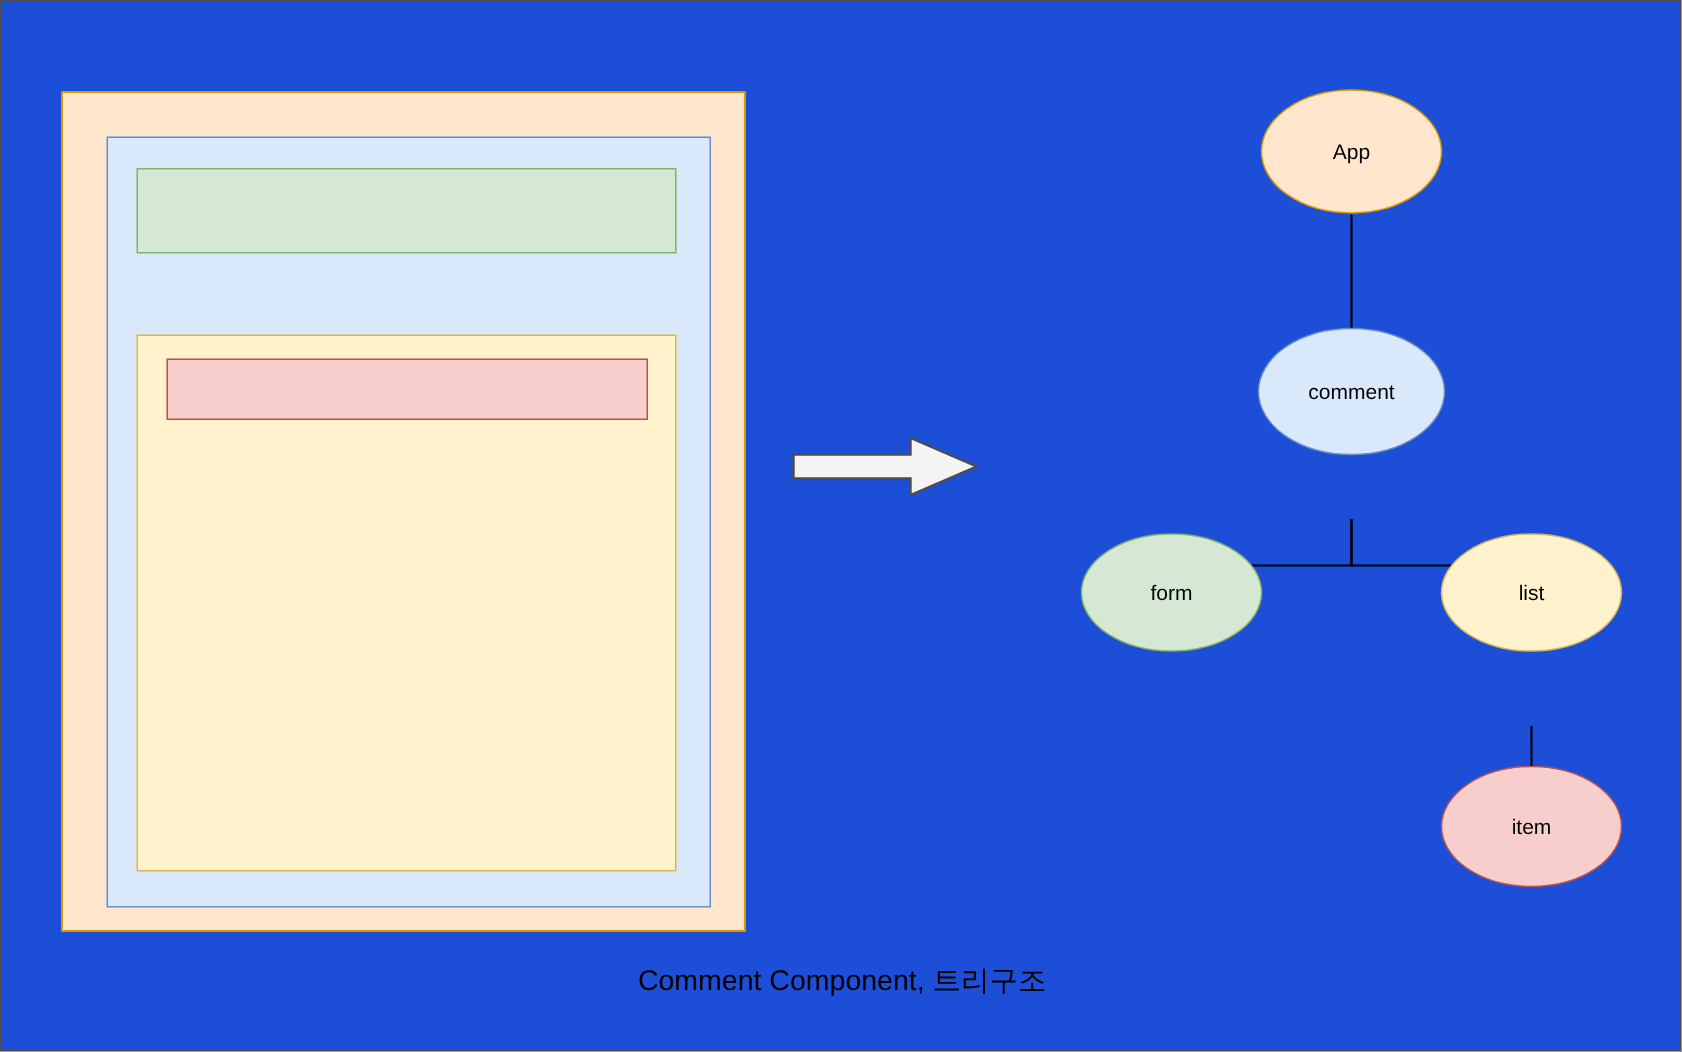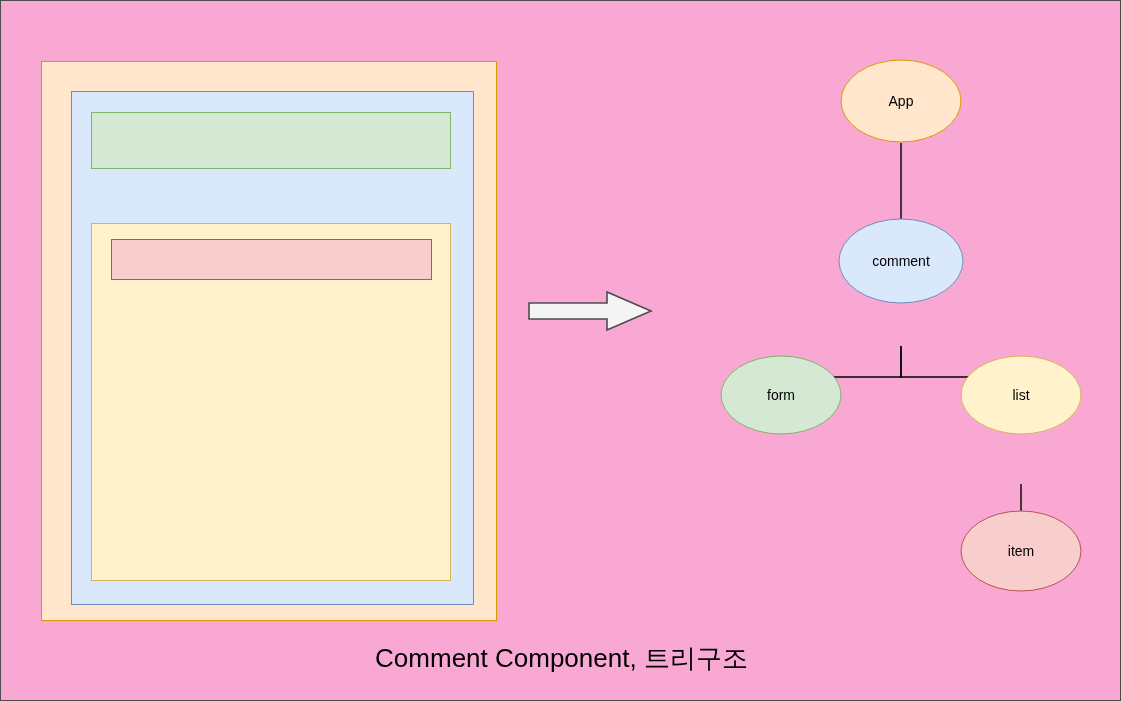--- a/index.html
+++ b/index.html
@@ -7,21 +7,21 @@
     padding: 0;
     background: #ffffff;
   }
   body {
     font-family: "Liberation Sans", sans-serif;
   }
   #canvas {
     position: relative;
     width: 1121px;
     height: 701px;
-    background: #f9a8d4;
+    background: #1d4ed8;
     border: 1px solid #4d4d4d;
     box-sizing: border-box;
     overflow: hidden;
   }
 
   
   .box {
     position: absolute;
     box-sizing: border-box;
     border-width: 1px;
@@ -92,21 +92,21 @@
   }
 
   
   .caption {
     position: absolute;
     left: 0;
     top: 640px;
     width: 1121px;
     text-align: center;
     font-family: "Liberation Sans", sans-serif;
-    font-size: 26px;
+    font-size: 19px;
     color: #000000;
     letter-spacing: 0px;
   }
 </style>
 </head>
 <body>
 
 <div id="canvas">
 
   <div>

